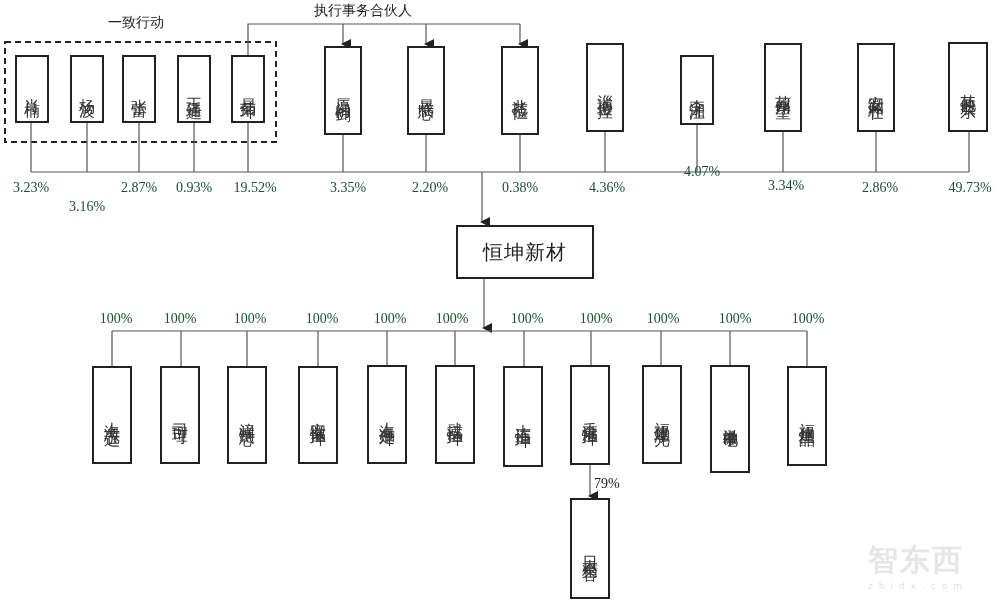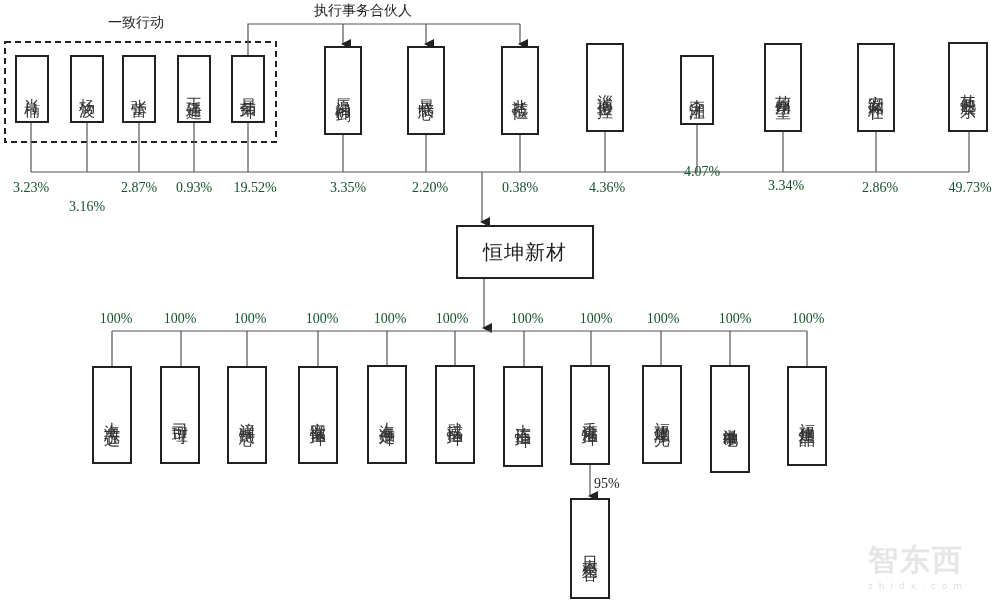--- a/index.html
+++ b/index.html
@@ -169,21 +169,21 @@
 <div class="box" style="left:642px;top:365px;width:40px;height:99px;">
     <span class="vtext">福建泓光</span>
   </div>
 <div class="box" style="left:710px;top:365px;width:40px;height:108px;">
     <span class="vtext" style="font-size:15px;letter-spacing:1px;">泓坤微电子</span>
   </div>
 <div class="box" style="left:787px;top:366px;width:40px;height:100px;">
     <span class="vtext">福建恒晶</span>
   </div>
 
-<div class="label" style="left:594px;top:476px;">95%</div>
+<div class="label" style="left:594px;top:476px;">79%</div>
 <div class="box" style="left:570px;top:498px;width:40px;height:101px;">
     <span class="vtext">日本精容</span>
   </div>
 
 <div class="watermark">
   <span>智东西</span>
   <small>zhidx.com</small>
 </div>
 
 </body></html>

